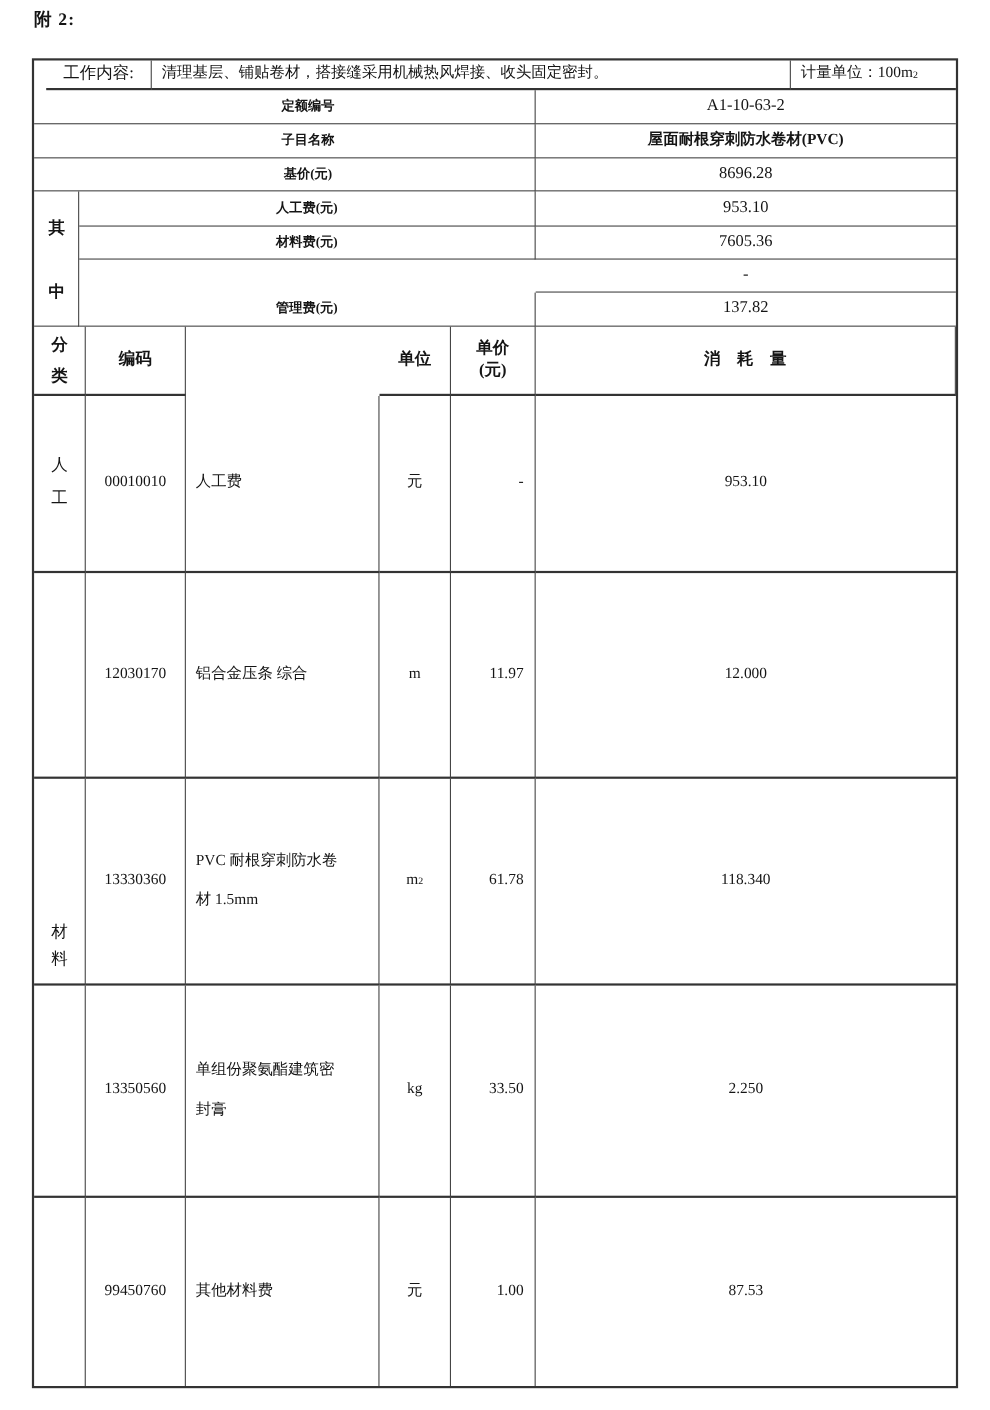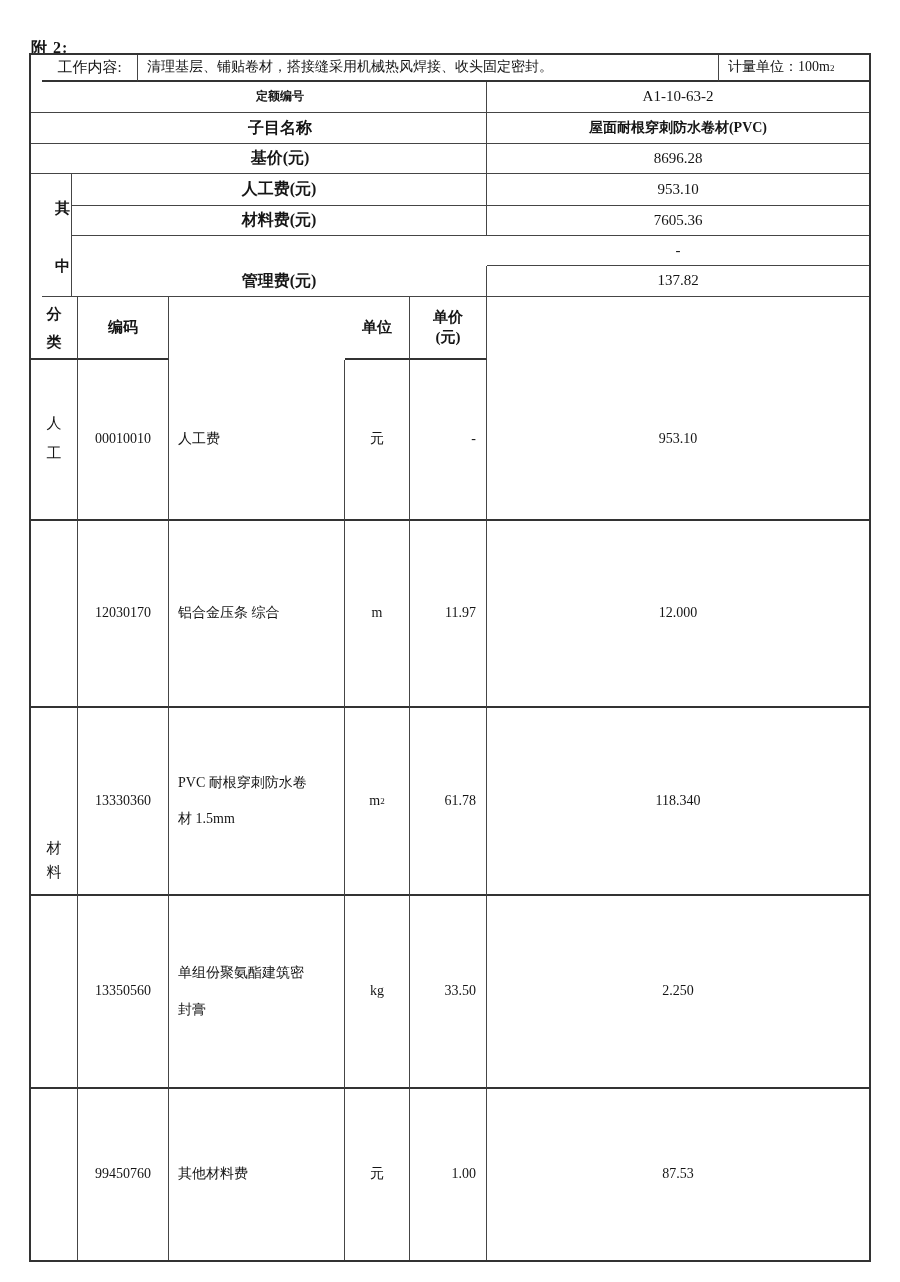--- a/index.html
+++ b/index.html
@@ -3,21 +3,21 @@
 <meta charset="utf-8">
 <style>
   html,body{margin:0;padding:0;}
   body{
     width:900px;height:1282px;position:relative;background:#ffffff;
     font-family:"Liberation Serif","DejaVu Serif",serif;
     color:#151515;
     -webkit-font-smoothing:antialiased;
   }
   .attachment{
-    position:absolute;left:31px;top:38px;
+    position:absolute;left:31px;top:8px;
     font-size:16px;font-weight:bold;letter-spacing:1px;
   }
   .quota-table{
     position:absolute;left:29px;top:53px;width:842px;height:1209px;
     box-sizing:border-box;border:2px solid #333333;
     display:grid;
     grid-template-columns:41px 6px 60px 31px 176px 65px 77px 232px 150px;
     grid-template-rows:27px 31px 31px 30px 32px 30px 30px 31px 63px 161px 187px 188px 193px 171px;
     background:#ffffff;
   }
@@ -31,28 +31,28 @@
   }
   .cell.no-r{border-right:none;}
   .cell.no-b{border-bottom:none;}
   .cell.bb2{border-bottom-width:2px;border-bottom-color:#333333;}
   .cell.left{justify-content:flex-start;}
   .cell.right{justify-content:flex-end;}
   .pad-l{padding-left:9px;}
   .pad-r{padding-right:10px;}
   .bold{font-weight:bold;}
   .fs15{font-size:15px;}
-  .fs16{font-size:16px;}
+  .fs16{font-size:12px;}
   .fs18{font-size:12px;}
   .pre{white-space:pre-line;}
   .indent-l{padding-left:43px;}  
   sup{font-size:9px;line-height:0;vertical-align:6px;}
   
   .vcell{display:block;text-align:center;word-break:break-all;}
-  .vt-qz{padding:5px 13px 0 13px;font-size:15px;font-weight:bold;line-height:58px;margin-left:11px;}
+  .vt-qz{padding:5px 13px 0 13px;font-size:15px;font-weight:bold;line-height:58px;}
   .vt-fl{padding:3px 15px 0 15px;font-size:15px;font-weight:bold;line-height:28px;}
   .vt-rg{padding:48px 15px 0 15px;font-size:15px;line-height:30px;}
   .vt-cl{padding:128px 15px 0 15px;font-size:15px;line-height:24px;}
 </style>
 </head>
 <body>
 
 <div class="attachment">附 2:</div>
 
 <div class="quota-table">
@@ -84,20 +84,21 @@
   <div class="cell no-r fs15" style="grid-column:8/10;grid-row:7;">-</div>
 
   <div class="cell bold fs16" style="grid-column:2/8;grid-row:8;">管理费(元)</div>
   <div class="cell no-r fs15" style="grid-column:8/10;grid-row:8;">137.82</div>
 
   <div class="cell bb2 vcell vt-fl" style="grid-column:1/3;grid-row:9;">分类</div>
   <div class="cell bb2 bold fs15" style="grid-column:3/5;grid-row:9;">编码</div>
   <div class="cell bb2 bold fs15" style="grid-column:6;grid-row:9;">单位</div>
   <div class="cell bb2 bold fs15 pre" style="grid-column:7;grid-row:9;text-align:center;">单价
 (元)</div>
+  <div class="cell bb2 bold fs15" style="grid-column:8/10;grid-row:9;">消　耗　量</div>
 
   <div class="cell bb2 vcell vt-rg" style="grid-column:1/3;grid-row:10;">人工</div>
   <div class="cell bb2" style="grid-column:3/5;grid-row:10;">00010010</div>
   <div class="cell bb2 left pad-l pre" style="grid-column:5;grid-row:10;">人工费</div>
   <div class="cell bb2" style="grid-column:6;grid-row:10;">
       <span>元</span>
       <sup></sup>
     </div>
   <div class="cell bb2 right pad-r" style="grid-column:7;grid-row:10;">-</div>
   <div class="cell bb2 no-r" style="grid-column:8/10;grid-row:10;">953.10</div>

